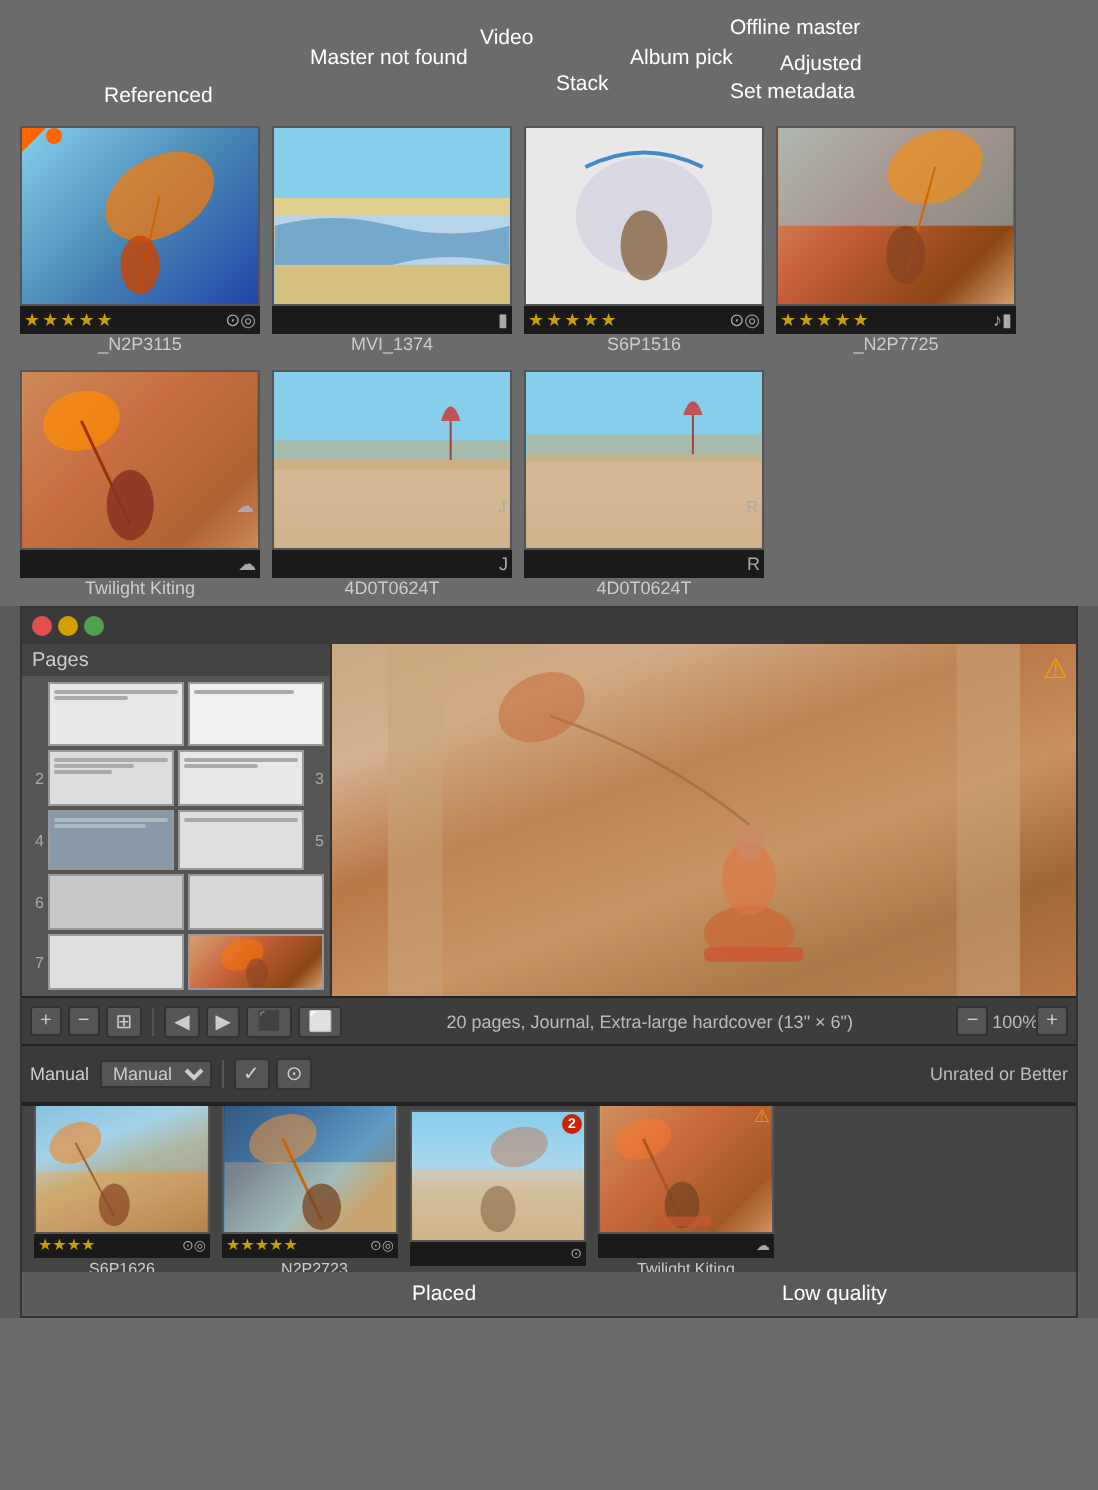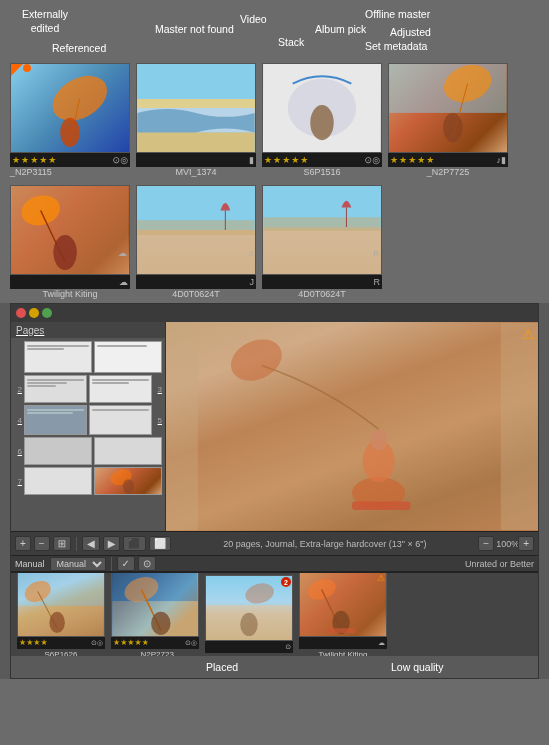--- a/index.html
+++ b/index.html
@@ -118,22 +118,21 @@
       width: 10px;
       height: 10px;
       border-radius: 50%;
     }
     .dot-red { background: #e05050; }
     .dot-yellow { background: #d4a000; }
     .dot-green { background: #50a050; }
 
     .book-content {
       display: flex;
-      height: 209px;
-      text-decoration: underline;
+      height: 176px;
     }
 
     
     .pages-panel {
       width: 155px;
       background: #555;
       border-right: 1px solid #333;
       overflow: hidden;
       position: relative;
     }
@@ -236,21 +235,21 @@
 
     .tb-zoom {
       display: flex;
       align-items: center;
       gap: 2px;
     }
 
     
     .book-toolbar2 {
       background: #3a3a3a;
-      height: 16px;
+      height: 29px;
       display: flex;
       align-items: center;
       padding: 0 4px;
       gap: 3px;
       border-top: 1px solid #222;
     }
 
     .tb2-label {
       font-size: 9px;
       color: #ccc;
@@ -403,21 +402,20 @@
       background: linear-gradient(180deg, #87ceeb 0%, #c0ddf0 40%, #d4c0a0 60%, #c8a870 100%);
     }
   </style>
 </head>
 <body>
 
 <div class="top-section">
 
   <div class="labels-top">
 
-    <span class="label" style="left:0px; top:0px; max-width:70px; white-space:normal; text-align:center;">Externally edited</span>
 
     <span class="label" style="left:42px; top:34px;">Referenced</span>
 
     <span class="label" style="left:145px; top:15px; white-space:normal; text-align:center; max-width:80px;">Master not found</span>
 
     <span class="label" style="left:230px; top:5px;">Video</span>
 
     <span class="label" style="left:268px; top:28px;">Stack</span>
 
     <span class="label" style="left:305px; top:15px;">Album pick</span>
@@ -440,21 +438,21 @@
         <svg width="100%" height="100%" viewBox="0 0 120 90" style="position:absolute;top:0;left:0;">
           <ellipse cx="70" cy="35" rx="30" ry="20" fill="rgba(255,120,0,0.7)" transform="rotate(-30 70 35)"></ellipse>
           <line x1="70" y1="35" x2="60" y2="80" stroke="#cc6600" stroke-width="1"></line>
           <ellipse cx="60" cy="70" rx="10" ry="15" fill="#cc4400" opacity="0.8"></ellipse>
         </svg>
       </div>
       <div class="star-bar">
         <span class="stars gold">★★★★★</span>
         <span class="thumb-icon">⊙◎</span>
       </div>
-      <div style="font-size:9px;color:#ccc;text-align:left;">_N2P3115</div>
+      <div style="font-size:9px;color:#ccc;text-align:center;">_N2P3115</div>
     </div>
 
     <div class="thumb-container">
       <div class="thumb-img beach-wave">
         <svg width="100%" height="100%" viewBox="0 0 120 90" style="position:absolute;top:0;left:0;">
           <rect x="0" y="45" width="120" height="25" fill="#b8d4e8" rx="0"></rect>
           <path d="M0 50 Q30 42 60 50 Q90 58 120 50 L120 70 Q90 62 60 70 Q30 78 0 70 Z" fill="#4a8ab5" opacity="0.6"></path>
           <rect x="0" y="70" width="120" height="20" fill="#d4c080"></rect>
         </svg>
       </div>

